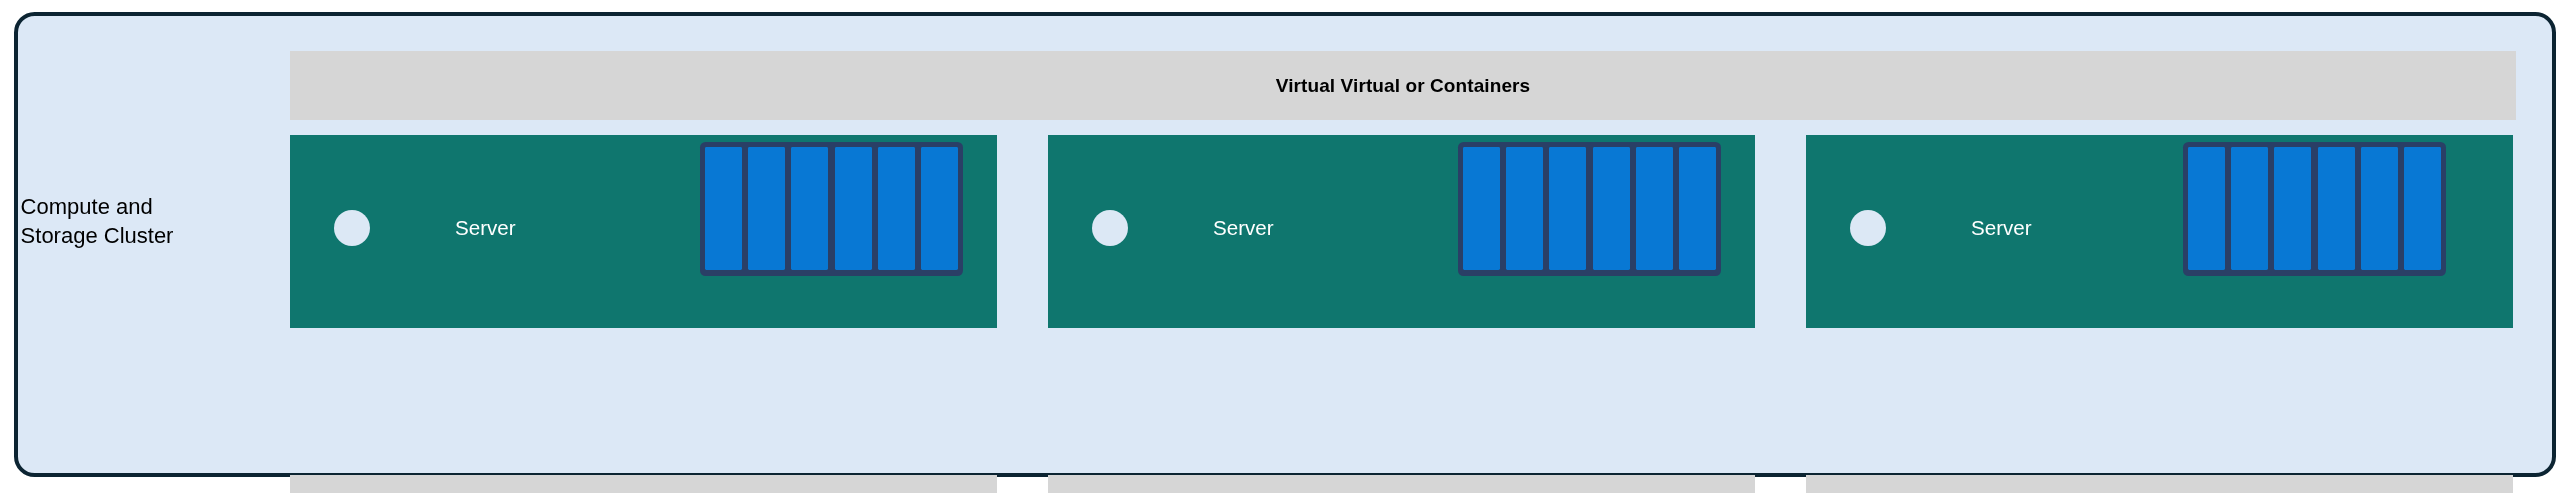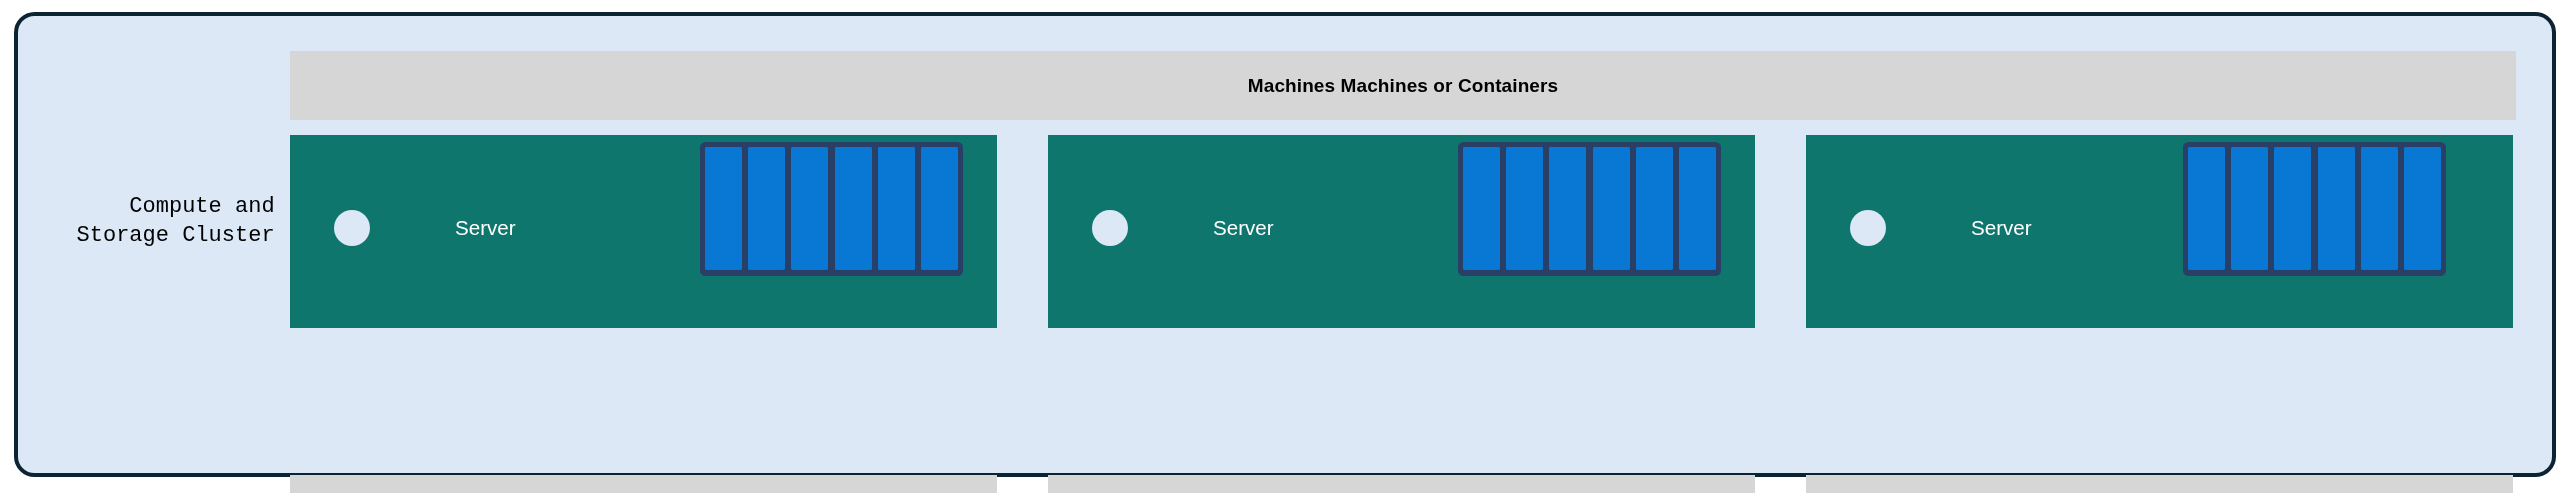--- a/index.html
+++ b/index.html
@@ -31,25 +31,25 @@
     border: 4.8px solid #0C2432;
     border-radius: 20.6px;
   }
 
   
   .cluster-label {
     position: absolute;
     left: 20.6px;
     top: 192px;
     width: 254px;
-    text-align: right;
+    text-align: left;
     color: #000000;
     font-size: 22px;
     line-height: 29px;
-    font-family: Liberation Mono, monospace;
+    font-family: Liberation Sans, sans-serif;
     white-space: pre-line;
   }
 
   
   .vm-header {
     position: absolute;
     left: 290px;
     top: 51px;
     width: 2226px;
     height: 69px;
@@ -155,21 +155,21 @@
 <body>
 
 <div id="canvas">
 
   <div class="cluster-frame"></div>
 
   <div class="cluster-label">Compute and
 Storage Cluster</div>
 
   <div class="vm-header">
-    <span>Machines Machines or Containers</span>
+    <span>Virtual Virtual or Containers</span>
   </div>
 
   <div class="columns">
 
     <div class="node-column col-0">
       <div class="server-box">
         <div class="server-led"></div>
         <div class="server-name">Server</div>
         <div class="drive-bay">
           <div class="drive"></div>

